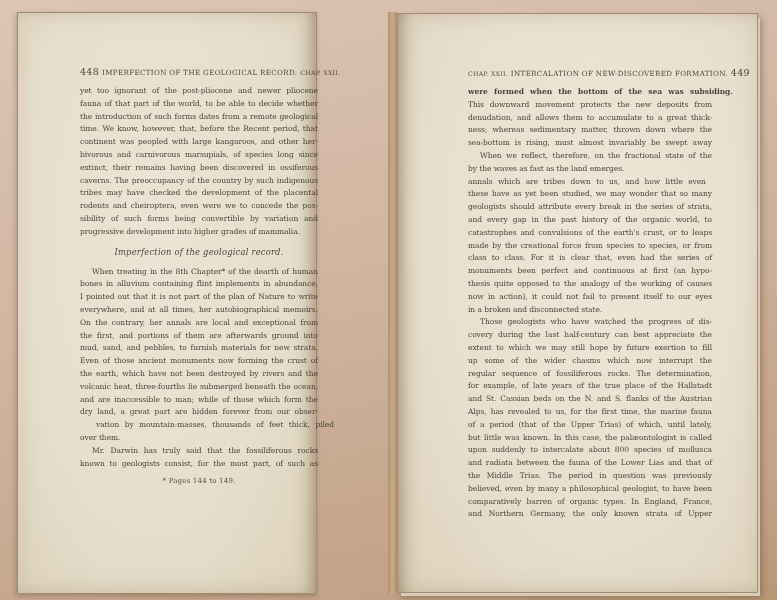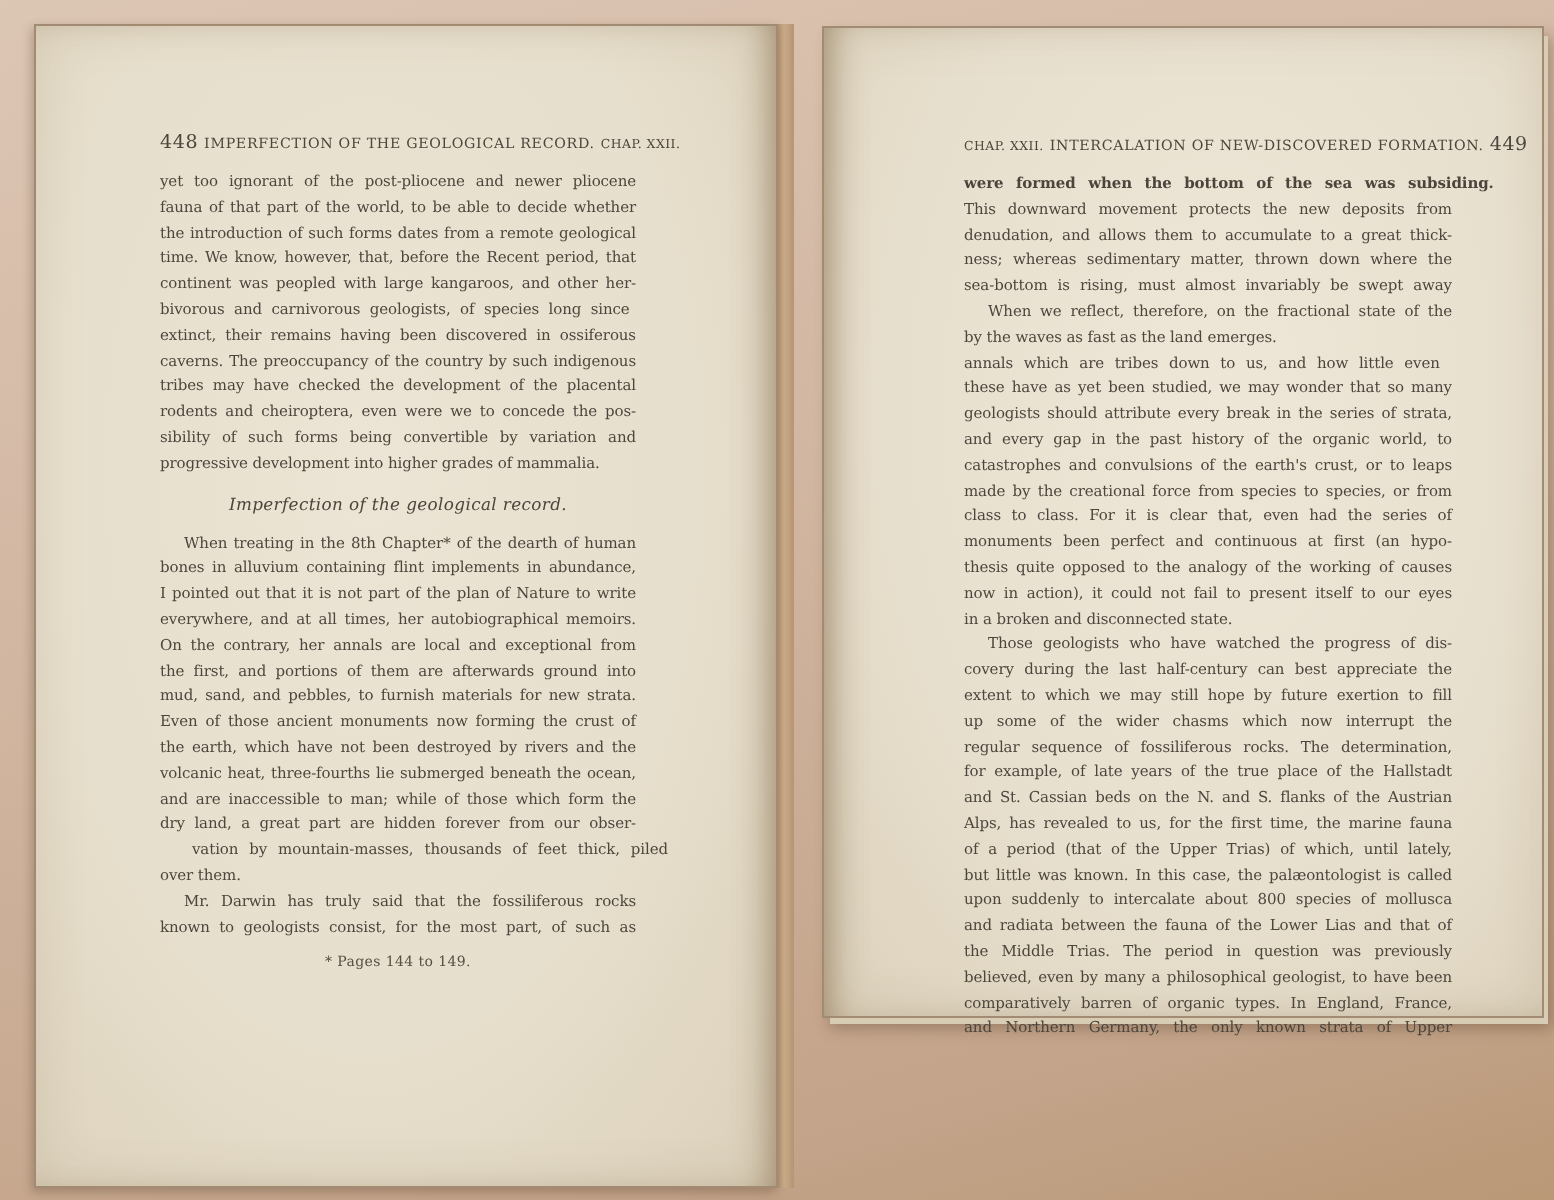--- a/index.html
+++ b/index.html
@@ -12,29 +12,29 @@
 
   .gutter-line {
     position:absolute; left:388px; top:12px; width:9px; height:582px;
     background: linear-gradient(90deg, #b08e6d 0%, #c9ab89 45%, #b69474 100%);
   }
 
   .page {
     position:absolute; color:#4b453c;
   }
   .page-left {
-    left:17px; top:12px; width:372px; height:582px;
+    left:17px; top:12px; width:300px; height:582px;
     background: radial-gradient(ellipse at 45% 38%, #ece4d4 0%, #e7dfcd 55%, #dbd0ba 100%);
     border:1px solid #a18b72;
     box-shadow: inset -12px 0 16px -9px rgba(120,92,58,.55),
                 inset 0 0 26px rgba(128,100,64,.14),
                 -1px 2px 5px rgba(70,45,25,.30);
   }
   .page-right {
-    left:411px; top:13px; width:361px; height:496px;
+    left:397px; top:13px; width:361px; height:580px;
     background: radial-gradient(ellipse at 55% 38%, #eee6d6 0%, #e8e0cf 55%, #dcd1bb 100%);
     border:1px solid #a18b72;
     box-shadow: inset 12px 0 16px -9px rgba(120,92,58,.55),
                 inset 0 0 26px rgba(128,100,64,.14),
                 3px 4px 0 -1px #d8cdb4,
                 4px 5px 7px rgba(70,45,25,.35);
   }
 
   .text-col { position:absolute; top:53px; }
   .page-left  .text-col { left:62px; width:238px; }
@@ -79,21 +79,21 @@
         <span class="folio">448</span>
         <span class="head-title">IMPERFECTION OF THE GEOLOGICAL RECORD.</span>
         <span class="chap-label">CHAP. XXII.</span>
       </div>
       <div class="body-text">
           <div class="line just"><span class="ln" style="word-spacing: 3.17383px;">yet too ignorant of the post-pliocene and newer pliocene</span></div>
           <div class="line just"><span class="ln" style="word-spacing: 0.986979px;">fauna of that part of the world, to be able to decide whether</span></div>
           <div class="line just"><span class="ln" style="word-spacing: 0.494792px;">the introduction of such forms dates from a remote geological</span></div>
           <div class="line just"><span class="ln" style="word-spacing: 1.05035px;">time. We know, however, that, before the Recent period, that</span></div>
           <div class="line just"><span class="ln" style="word-spacing: 1.57617px;">continent was peopled with large kangaroos, and other her-</span></div>
-          <div class="line just"><span class="ln" style="word-spacing: 2.3817px;">bivorous and carnivorous geologists, of species long since</span></div>
+          <div class="line just"><span class="ln" style="word-spacing: 2.3817px;">bivorous and carnivorous marsupials, of species long since</span></div>
           <div class="line just"><span class="ln" style="word-spacing: 2.22991px;">extinct, their remains having been discovered in ossiferous</span></div>
           <div class="line just"><span class="ln" style="word-spacing: 0.658203px;">caverns. The preoccupancy of the country by such indigenous</span></div>
           <div class="line just"><span class="ln" style="word-spacing: 2.30859px;">tribes may have checked the development of the placental</span></div>
           <div class="line just"><span class="ln" style="word-spacing: 1.66319px;">rodents and cheiroptera, even were we to concede the pos-</span></div>
           <div class="line just"><span class="ln" style="word-spacing: 3.53125px;">sibility of such forms being convertible by variation and</span></div>
           <div class="line"><span class="ln">progressive development into higher grades of mammalia.</span></div>
           <div class="section-heading">Imperfection of the geological record.</div>
           <div class="line indent just"><span class="ln" style="word-spacing: 0.775px;">When treating in the 8th Chapter* of the dearth of human</span></div>
           <div class="line just"><span class="ln" style="word-spacing: 1.50446px;">bones in alluvium containing flint implements in abundance,</span></div>
           <div class="line just"><span class="ln" style="word-spacing: 0.772321px;">I pointed out that it is not part of the plan of Nature to write</span></div>

